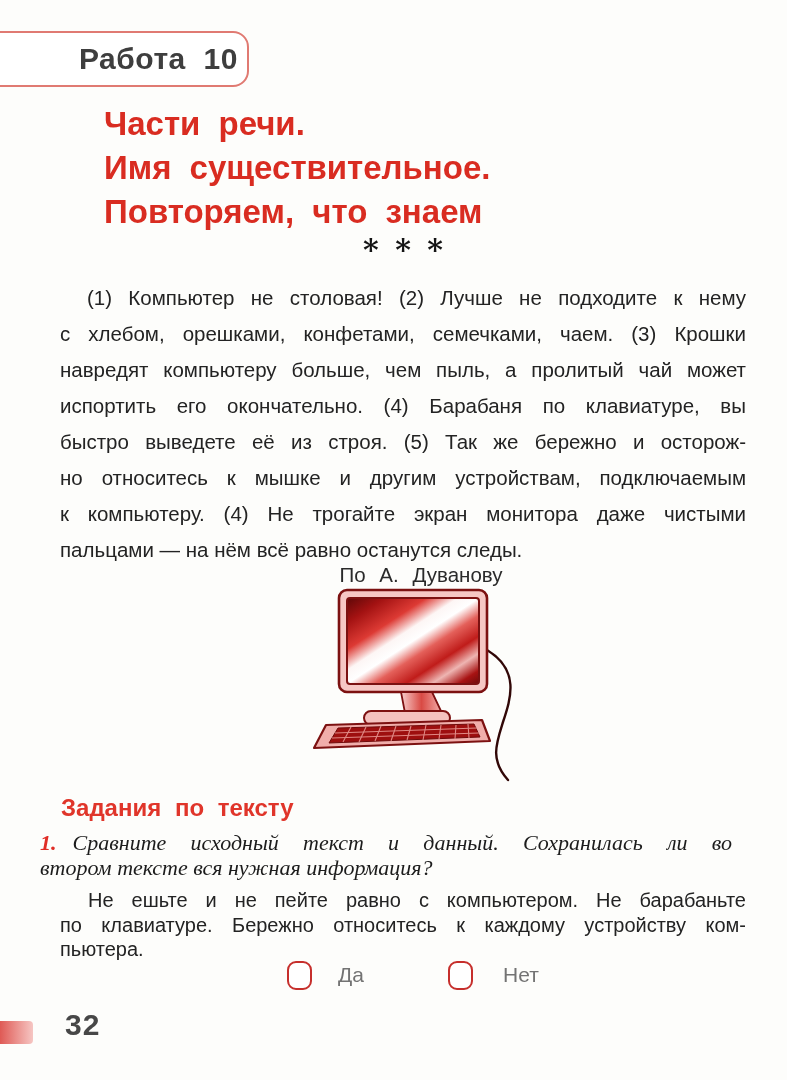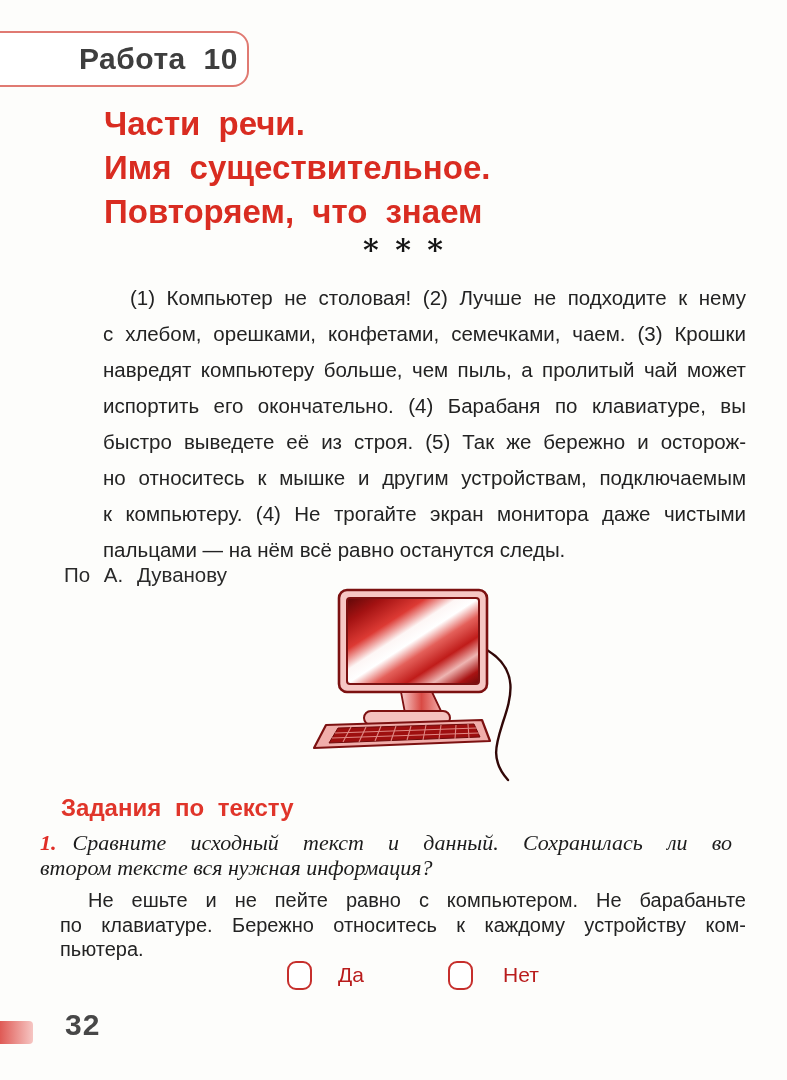--- a/index.html
+++ b/index.html
@@ -27,26 +27,26 @@
   
   .stars{
     position:absolute;left:60px;top:232px;width:686px;text-align:center;
     font-family:"DejaVu Serif",serif;font-weight:bold;font-size:30px;color:#141414;
     word-spacing:6px;
   }
   
   .intro{position:absolute;left:60px;top:280px;width:686px;}
   .intro .tl{
     font-size:20.5px;line-height:36px;color:#232323;
-    text-align:justify;text-align-last:justify;white-space:nowrap;margin-left:43px;
+    text-align:justify;text-align-last:justify;white-space:nowrap;
   }
   .intro .tl.last{text-align-last:left;white-space:normal;}
   .intro .tl:first-child{text-indent:27px;}
   .attribution{
-    position:absolute;left:64px;top:563px;width:698px;text-align:left;
+    position:absolute;left:72px;top:563px;width:698px;text-align:center;
     font-size:20.5px;color:#2a2a2a;word-spacing:8px;
   }
   
   .illus{position:absolute;left:298px;top:584px;width:252px;height:210px;}
   
   .tasks-heading{
     position:absolute;left:61px;top:794px;
     font-size:24px;font-weight:bold;color:#e0352a;word-spacing:7px;
   }
   .task1{position:absolute;left:40px;top:830px;width:692px;
@@ -61,21 +61,21 @@
   }
   .answer .tl.last{text-align-last:left;white-space:normal;}
   .answer .tl:first-child{text-indent:28px;}
   
   .chk{
     position:absolute;width:25px;height:29px;border:2.5px solid #c62f2c;border-radius:9px;
     background:#fff;cursor:pointer;box-sizing:border-box;
   }
   .chk.yes{left:287px;top:961px;}
   .chk.no{left:448px;top:961px;}
-  .chk-label{position:absolute;font-size:21px;color:#b91c1c;}
+  .chk-label{position:absolute;font-size:21px;color:#737373;}
   .chk-label.yes{left:338px;top:963px;}
   .chk-label.no{left:503px;top:963px;}
   
   .footer-tab{
     position:absolute;left:0;top:1021px;width:33px;height:23px;
     background:linear-gradient(to right,#df5a55,#f6c6c3);
     border-radius:0 4px 4px 0;
   }
   .page-number{
     position:absolute;left:57px;top:1008px;

